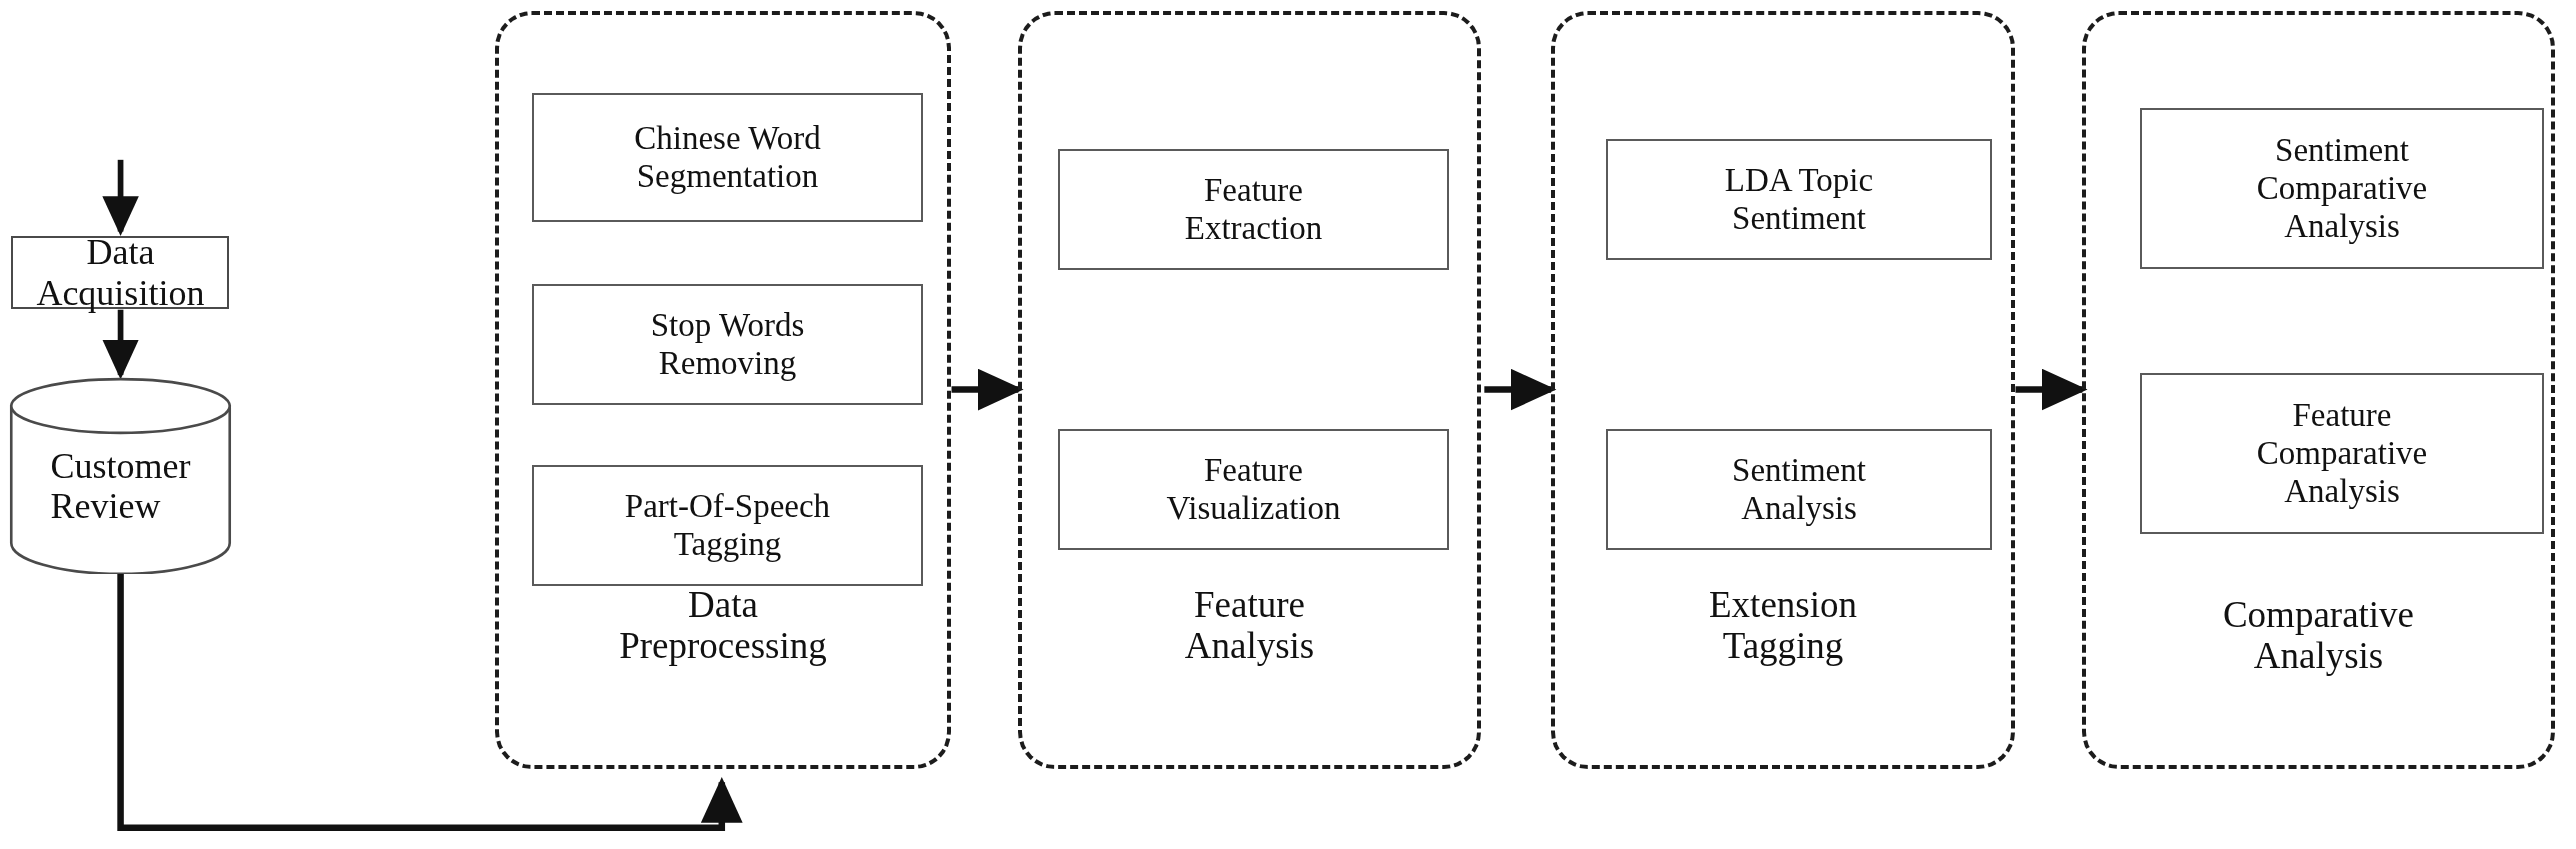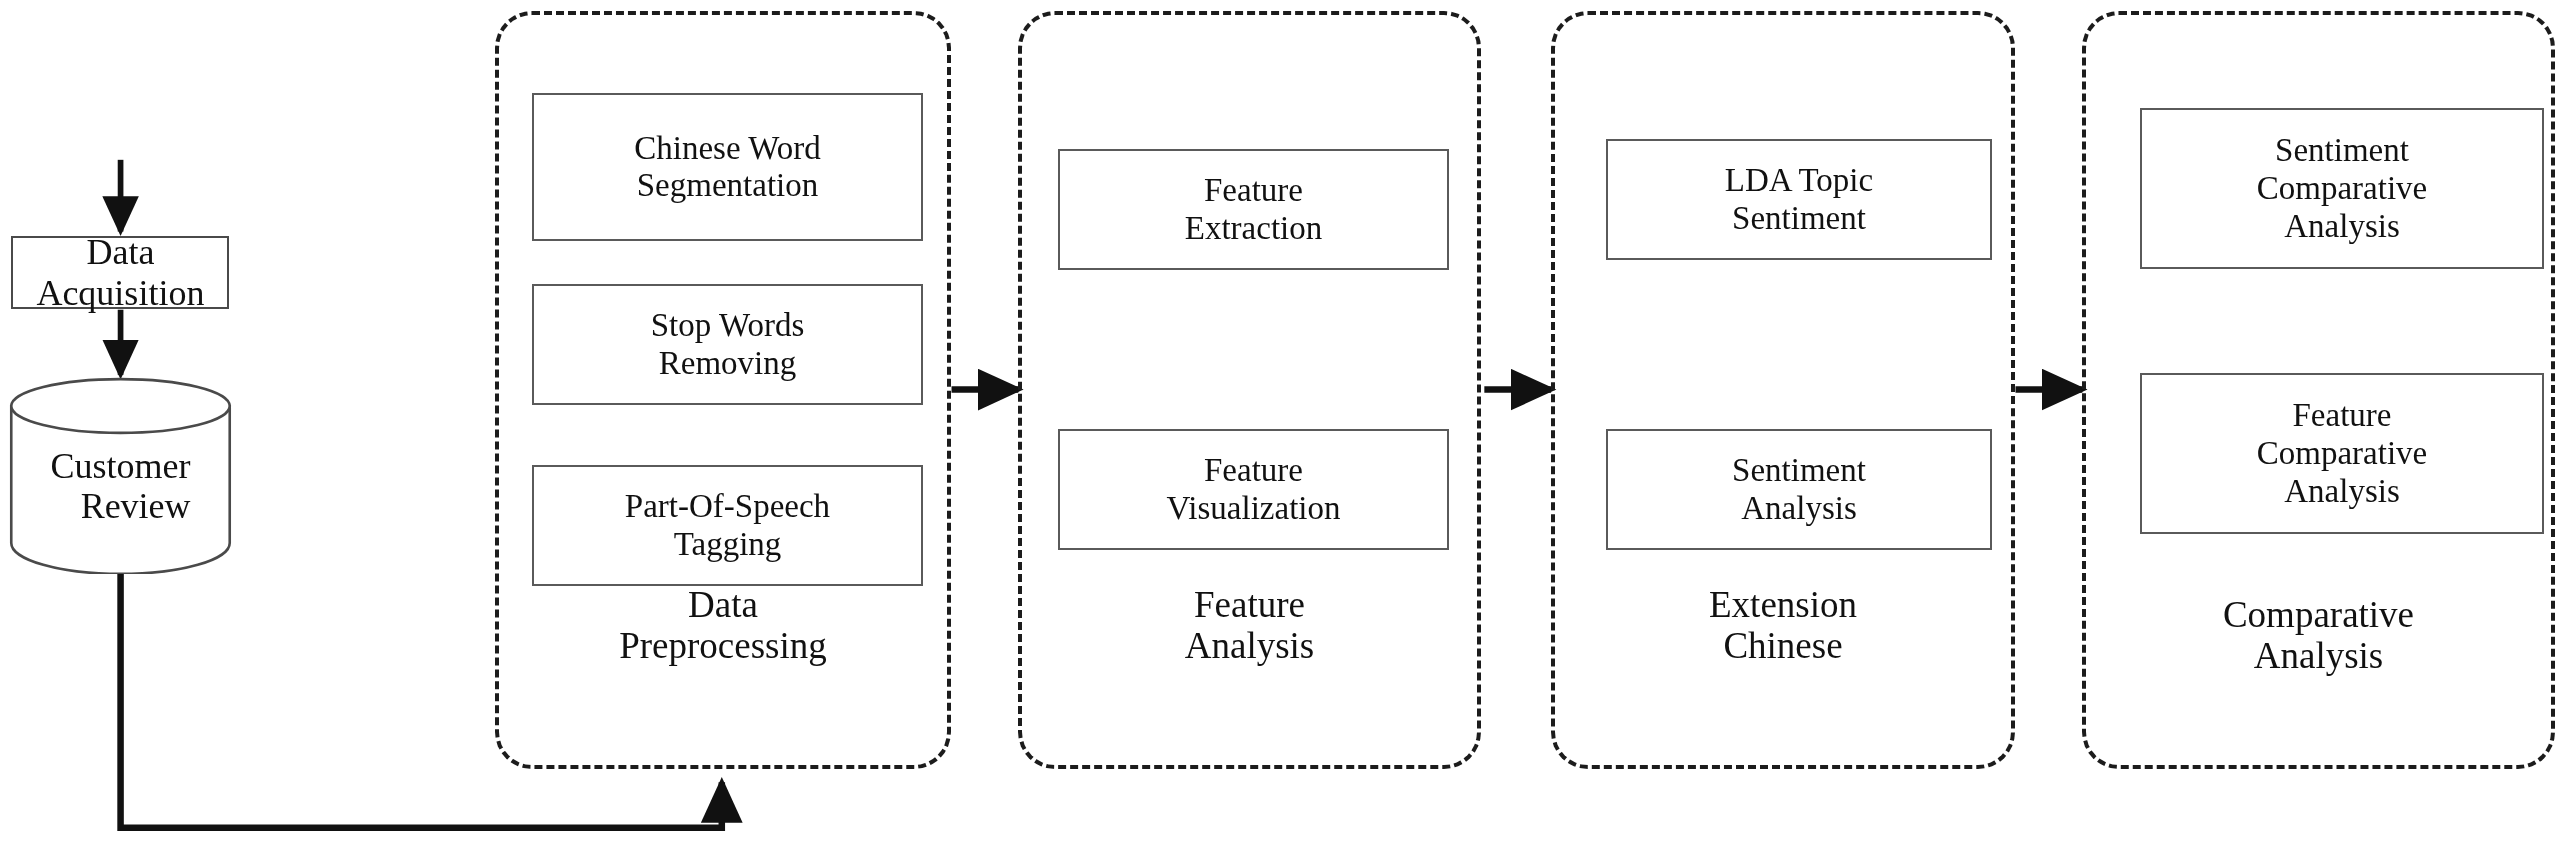--- a/index.html
+++ b/index.html
@@ -43,21 +43,21 @@
     border: 2.4px solid #4a4a4a;
     background: #fff;
     font-size: 36px;
   }
   
   .cyl-wrap { position: absolute; }
   .cyl-wrap svg { display: block; }
   .cyl-label {
     position: absolute; left: 0; top: 0; right: 0; bottom: 0;
     display: flex; align-items: center; justify-content: center;
-    text-align: right; white-space: pre-line;
+    text-align: left; white-space: pre-line;
     font-size: 36px; line-height: 1.12; padding-top: 23px;
   }
   
   .panel {
     position: absolute;
     border: 4.1px dashed #1c1c1c;
     border-radius: 37px;
     background: transparent;
   }
   .panel-title {
@@ -121,21 +121,21 @@
   <div class="cyl-wrap" style="left:8.1px; top:375px; width:225px; height:199px;">
     <svg viewBox="0 0 276 244" xmlns="http://www.w3.org/2000/svg" aria-hidden="true">
       <path d="M4 38 L4 206 A134 38 0 0 0 272 206 L272 38 Z" fill="#ffffff" stroke="#4a4a4a" stroke-width="3.2"></path>
       <ellipse cx="138" cy="38" rx="134" ry="33" fill="#ffffff" stroke="#4a4a4a" stroke-width="3.2"></ellipse>
     </svg>
     <div class="cyl-label">Customer
 Review</div>
   </div>
 
   <div class="panel" style="left:495px; top:11.4px; width:456px; height:758px;">
-    <div class="sub-box" style="left:33px; top:78px; width:391px; height:148px;">
+    <div class="sub-box" style="left:33px; top:78px; width:391px; height:129px;">
       <span>Chinese Word
 Segmentation</span>
     </div>
     <div class="sub-box" style="left:33px; top:450px; width:391px; height:121px;">
       <span>Part-Of-Speech
 Tagging</span>
     </div>
     <div class="sub-box" style="left:33px; top:269px; width:391px; height:121px;">
       <span>Stop Words
 Removing</span>
@@ -160,21 +160,21 @@
   <div class="panel" style="left:1551px; top:11.4px; width:464px; height:758px;">
     <div class="sub-box" style="left:51px; top:124px; width:386px; height:121px;">
       <span>LDA Topic
 Sentiment</span>
     </div>
     <div class="sub-box" style="left:51px; top:414px; width:386px; height:121px;">
       <span>Sentiment
 Analysis</span>
     </div>
     <div class="panel-title" style="top:570px;">Extension
-Chinese</div>
+Tagging</div>
   </div>
 
   <div class="panel" style="left:2082px; top:11.4px; width:473px; height:758px;">
     <div class="sub-box" style="left:54px; top:93px; width:404px; height:161px;">
       <span>Sentiment
 Comparative
 Analysis</span>
     </div>
     <div class="sub-box" style="left:54px; top:358px; width:404px; height:161px;">
       <span>Feature

